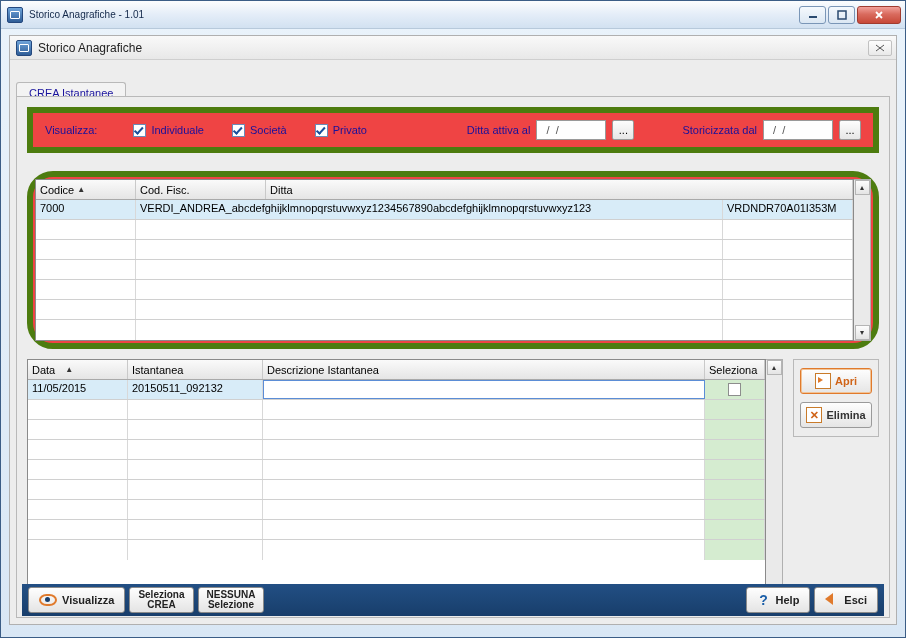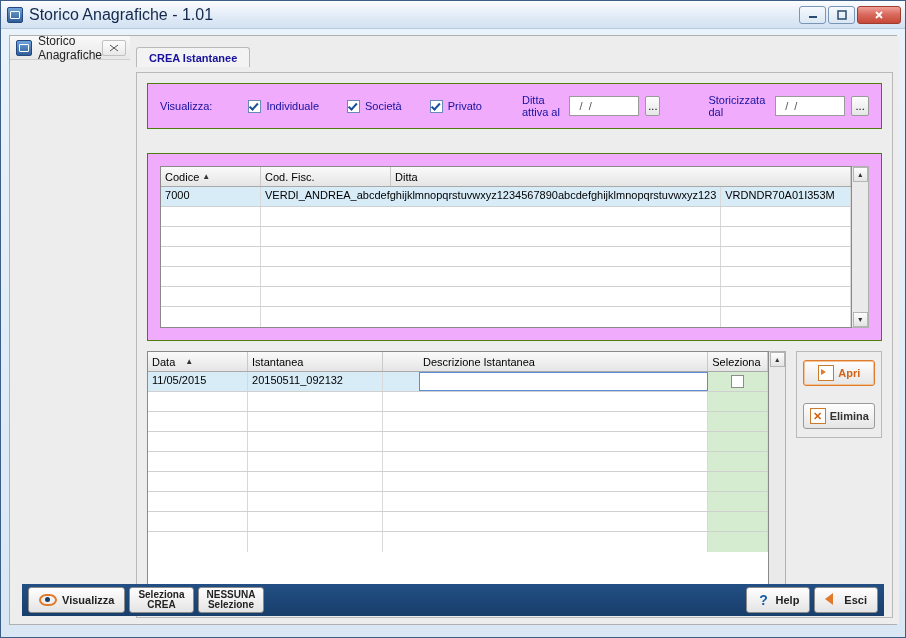--- a/index.html
+++ b/index.html
@@ -3,41 +3,41 @@
 <meta charset="utf-8">
 <style>
   * { box-sizing: border-box; margin: 0; padding: 0; font-family: "Segoe UI", Tahoma, sans-serif; font-size: 11px; }
   body { background: #5a7fa8; width: 906px; height: 638px; position: relative; }
 
   
   .outer-window { position: absolute; inset: 0; background: linear-gradient(#eaf3fb,#d9e7f5); border: 1px solid #3b5d86; }
   .outer-titlebar { height: 28px; background: linear-gradient(#fcfdfe,#e4edf8 50%,#d2e1f1); display: flex; align-items: center; padding: 0 4px 0 6px; border-bottom: 1px solid #b7c9db; }
   .title-icon { width: 16px; height: 16px; border: 1px solid #24487e; border-radius: 2px; background: linear-gradient(#6fa4da,#2f5d97); margin-right: 6px; display:inline-flex;align-items:center;justify-content:center; }
   .title-icon::before{content:"";width:8px;height:6px;border:1px solid #fff;border-radius:1px;}
-  .outer-title { flex: 1; color: #13284a; font-size: 16px; }
+  .outer-title { flex: 1; color: #13284a; font-size: 10px; }
   .win-btns { display: flex; gap: 2px; }
   .win-btn { width: 27px; height: 18px; border: 1px solid #7a96b7; border-radius: 3px; background: linear-gradient(#f5f9fd,#dbe7f3); display:flex;align-items:center;justify-content:center; color:#2a4a6f; cursor:pointer;}
   .win-btn.close { width: 44px; background: linear-gradient(#f2a19a,#d96b5e 45%, #c74838); border-color:#a03b2f; color:#fff;}
   .win-btn svg{width:10px;height:10px;}
 
   
-  .inner-window { position: absolute; left: 8px; right: 8px; top: 34px; bottom: 12px; background: #ededed; border: 1px solid #b0b0b0; display:flex; flex-direction:row;}
+  .inner-window { position: absolute; left: 8px; right: 8px; top: 34px; bottom: 12px; background: #ededed; border: 1px solid #b0b0b0; display:flex; flex-direction:column;}
   .inner-titlebar { height: 24px; background: linear-gradient(#f9f9f9,#e8e8e8); border-bottom:1px solid #cfcfcf; display:flex; align-items:center; padding:0 4px 0 6px;}
   .inner-title { flex:1; color:#222; font-size:12px;}
   .inner-close { width:24px; height:16px; border:1px solid #c1c1c1; border-radius:2px; background:linear-gradient(#fdfdfd,#e9e9e9); display:flex;align-items:center;justify-content:center; cursor:pointer;}
 
   .client { flex:1; background:#ededed; padding:4px 6px 6px 6px; display:flex; flex-direction:column; gap:6px;}
 
   
   .tabs { display:flex; align-items:flex-end; height:26px; }
-  .tab { padding:4px 12px 3px; border:1px solid #b9b9b9; border-bottom:none; background:#f3f3f3; color:#17119c; font-weight:bold; border-radius:3px 3px 0 0; margin-right:2px; cursor:pointer; position:relative; top:1px;}
+  .tab { padding:4px 12px 3px; border:1px solid #b9b9b9; border-bottom:none; background:#f3f3f3; color:#17119c; font-weight:normal; border-radius:3px 3px 0 0; margin-right:2px; cursor:pointer; position:relative; top:12px;}
   .tab.active { background:#fff; color:#8a157c; z-index:3; border-bottom:1px solid #fff;}
   .tab-page { flex:1; border:1px solid #b9b9b9; background:#ededed; display:flex; flex-direction:column; }
 
-  .panel { margin:10px; border:1px solid #4d7c0f; background:#f0abfc; }
+  .panel { margin:10px; border:6px solid #4d7c0f; background:#ef4444; }
 
   
   .filter-row { height:46px; display:flex; align-items:center; padding:0 12px; gap:0;}
   .lbl-blue { color:#17119c; }
   .chk-wrap { display:flex; align-items:center; gap:5px; margin:0 28px 0 0; cursor:pointer;}
   .chk { width:13px; height:13px; border:1px solid #6a8bb8; background:#fff; display:inline-flex;align-items:center;justify-content:center;}
   .chk::after{content:"";width:7px;height:3px;border-left:2px solid #1a4f9c;border-bottom:2px solid #1a4f9c;transform:rotate(-48deg) translate(0,-1px);}
   .spacer{flex:1;}
   .date-group{display:flex;align-items:center;gap:6px;margin-left:12px;}
   .date-input{width:70px;height:20px;border:1px solid #9a9a9a;background:#fff;padding:0 3px;color:#555;}
@@ -54,29 +54,29 @@
   .grow-row.sel { background:#d8ecf8; }
   .grow-row.empty .gc { color:transparent;}
   .vscroll { width:17px; background:#eaeaea; border:1px solid #b0b0b0; border-left:none; display:flex; flex-direction:column; align-items:center;}
   .vscroll .arr { width:15px;height:15px; background:linear-gradient(#fdfdfd,#e4e4e4); border:1px solid #b5b5b5; margin:0; display:flex;align-items:center;justify-content:center;font-size:8px;color:#333; cursor:pointer;}
   .vscroll .track{flex:1;}
 
   
   .g1 .c1{width:100px;} .g1 .c2{flex:1;} .g1 .c3{width:130px;}
 
   
-  .g2 .c1{width:100px;gap:10px;} .g2 .c2{width:135px;} .g2 .c3{flex:1;margin-left:36px;} .g2 .c4{width:60px;}
+  .g2 .c1{width:100px;gap:10px;} .g2 .c2{width:135px;} .g2 .c3{flex:1;} .g2 .c4{width:60px;}
   .g2 .c4{background:#d5ecd0;}
   .g2 .ghead .c4{background:transparent;}
   .g2 .grow-row .c4{display:flex;align-items:center;justify-content:center;}
   .chk-empty{width:13px;height:13px;border:1px solid #8d8d8d;background:#fff;display:inline-block;cursor:pointer;}
 
   
   .side-btns { width:96px; padding:0 0 0 10px; display:flex; flex-direction:column; gap:8px;}
-  .side-group{border:1px solid #b9b9b9; padding:8px 6px; display:flex;flex-direction:column;gap:17px;justify-content:flex-end;}
+  .side-group{border:1px solid #b9b9b9; padding:8px 6px; display:flex;flex-direction:column;gap:8px;justify-content:flex-end;}
   .btn { height:26px; border:1px solid #9a9a9a; border-radius:3px; background:linear-gradient(#fefefe,#e5e5e5); display:flex; align-items:center; justify-content:center; gap:4px; cursor:pointer; font-weight:bold; color:#333;}
   .btn.primary{border:1px solid #e07a2c;color:#d06418;box-shadow:0 0 0 1px #f1c396 inset;}
   .btn .ic{width:16px;height:16px;display:inline-flex;align-items:center;justify-content:center;}
 
   
   .bottom-bar { position:absolute; left:12px; right:12px; bottom:8px; height:32px; background:linear-gradient(#224f84,#183e6b); display:flex; align-items:center; padding:0 6px; gap:4px;}
   .bbtn { height:26px; border:1px solid #8a8a8a; border-radius:3px; background:linear-gradient(#fefefe,#e4e4e4); display:flex; align-items:center; justify-content:center; gap:5px; padding:0 10px; cursor:pointer; color:#222; font-weight:bold; font-size:11px; line-height:1;}
   .bbtn .sub{font-weight:bold;}
   .bbtn.two{flex-direction:column;gap:0;padding:0 8px;}
   .bbtn.two span{font-size:10px;line-height:10px;}
@@ -161,21 +161,21 @@
           </div>
           <div class="date-group" style="margin-left:48px;">
             <span class="lbl-blue">Storicizzata dal</span>
             <input class="date-input" value="  /  /" style="">
             <div class="btn-small">
                 <span>...</span>
               </div>
           </div>
         </div>
 
-        <div class="panel" style="padding:12px;margin-top:14px;">
+        <div class="panel" style="padding:2px;margin-top:8px;border-radius:26px;">
           <div class="grid-wrap">
             <div class="grid g1">
               <div class="ghead">
                 <div class="gh c1">
                     <span>Codice</span>
                     <span class="sort">▲</span>
                   </div>
                 <div class="gh c3">Cod. Fisc.</div>
                 <div class="gh c2">Ditta</div>
               </div>

